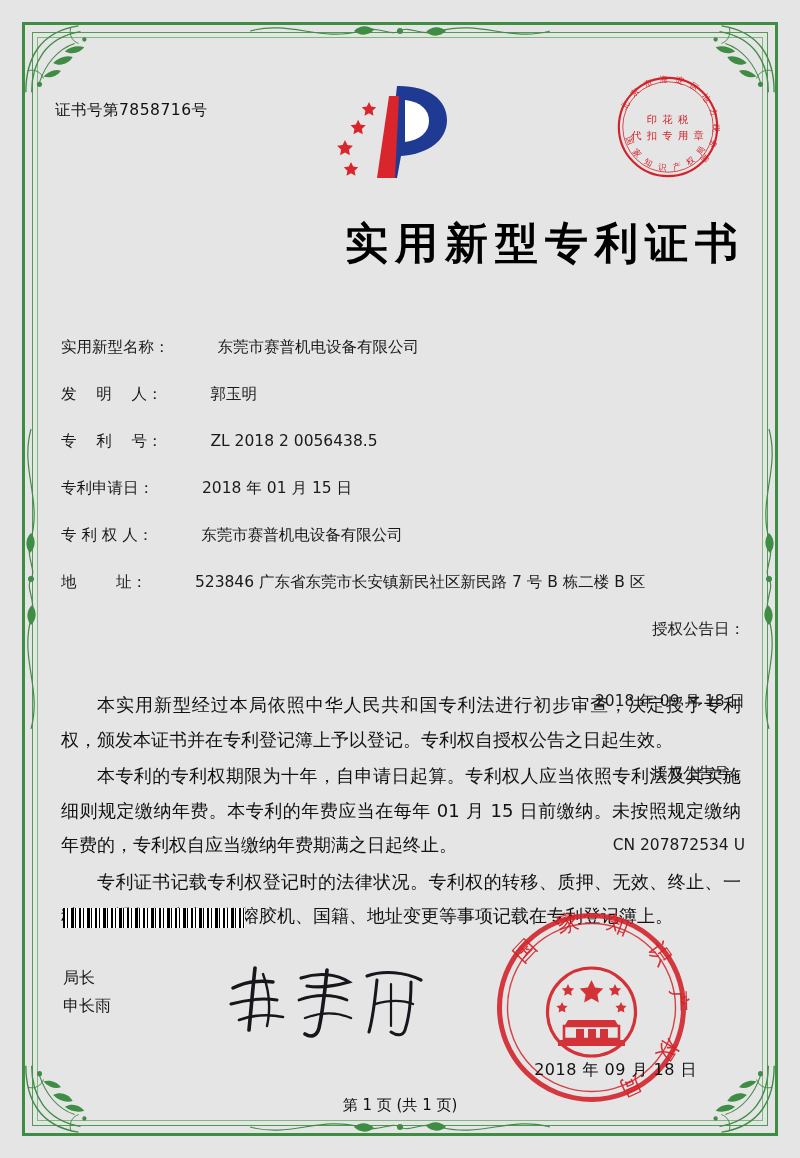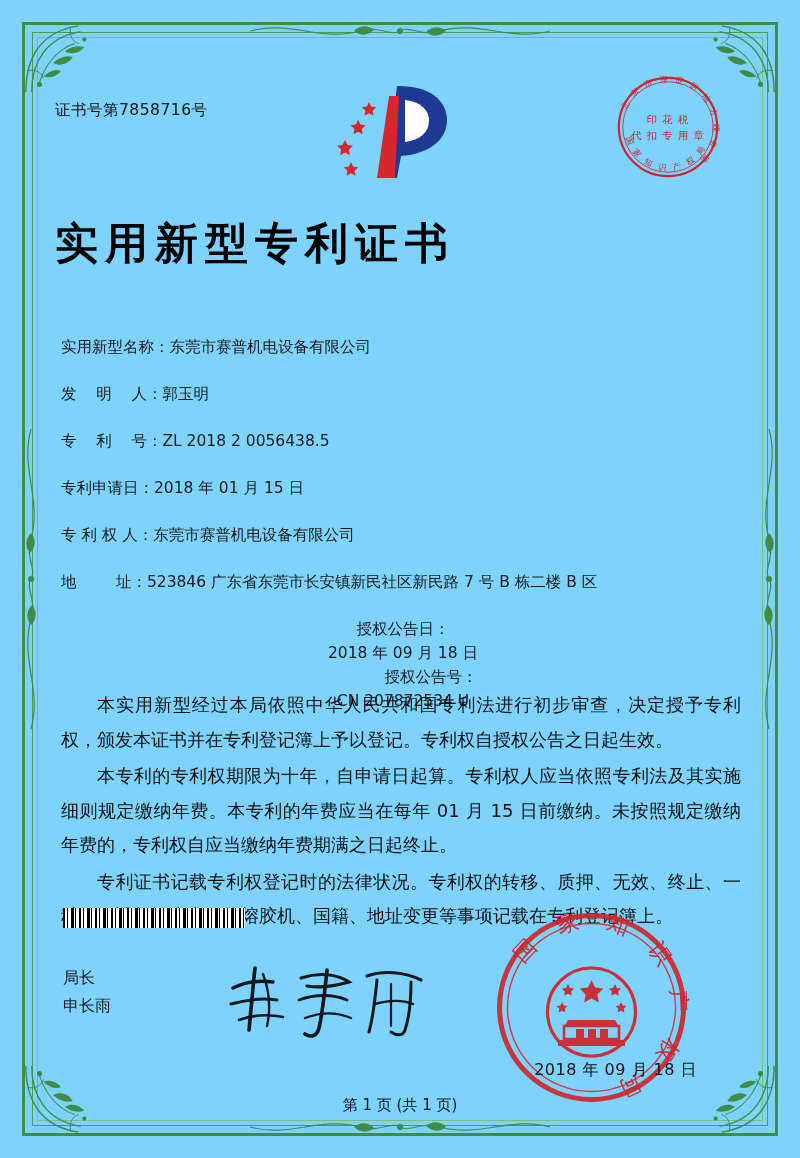--- a/index.html
+++ b/index.html
@@ -13,21 +13,21 @@
     position: relative;
     font-family: "DejaVu Sans", "Liberation Sans", sans-serif;
     color: #1a1a1a;
     overflow: hidden;
   }
 
   
   .page {
     position: absolute;
     inset: 0;
-    background: #7dd3fc;
+    background: #e5e5e5;
   }
   .border-outer {
     position: absolute;
     left: 22px; top: 22px; right: 22px; bottom: 22px;
     border: 3px solid #3f8c45;
     box-sizing: border-box;
   }
   .border-inner {
     position: absolute;
     left: 32px; top: 32px; right: 32px; bottom: 32px;
@@ -109,40 +109,41 @@
     width: 118px;
     height: 118px;
     color: #d2232a;
   }
   .tax-stamp svg { width: 100%; height: 100%; display: block; }
 
   .main-title {
     position: absolute;
     left: 0; right: 0;
     top: 155px;
-    text-align: left;
+    text-align: right;
     font-family: "DejaVu Serif", "Liberation Serif", serif;
     font-weight: bold;
     font-size: 43px;
     letter-spacing: 7px;
     color: #000;
   }
 
   .fields {
     position: absolute;
     left: 6px;
     right: 0;
     top: 275px;
     font-size: 15.5px;
     line-height: 1.55;
   }
   .field-row {
     display: flex;
-    align-items: center;
+    align-items: flex-end;
     margin-bottom: 23px;
+    gap: 48px;
   }
   .fl {
     white-space: pre;
     flex: 0 0 auto;
   }
   .fv {
     flex: 1 1 auto;
   }
   .field-row.inline-two {
     justify-content: flex-start;

